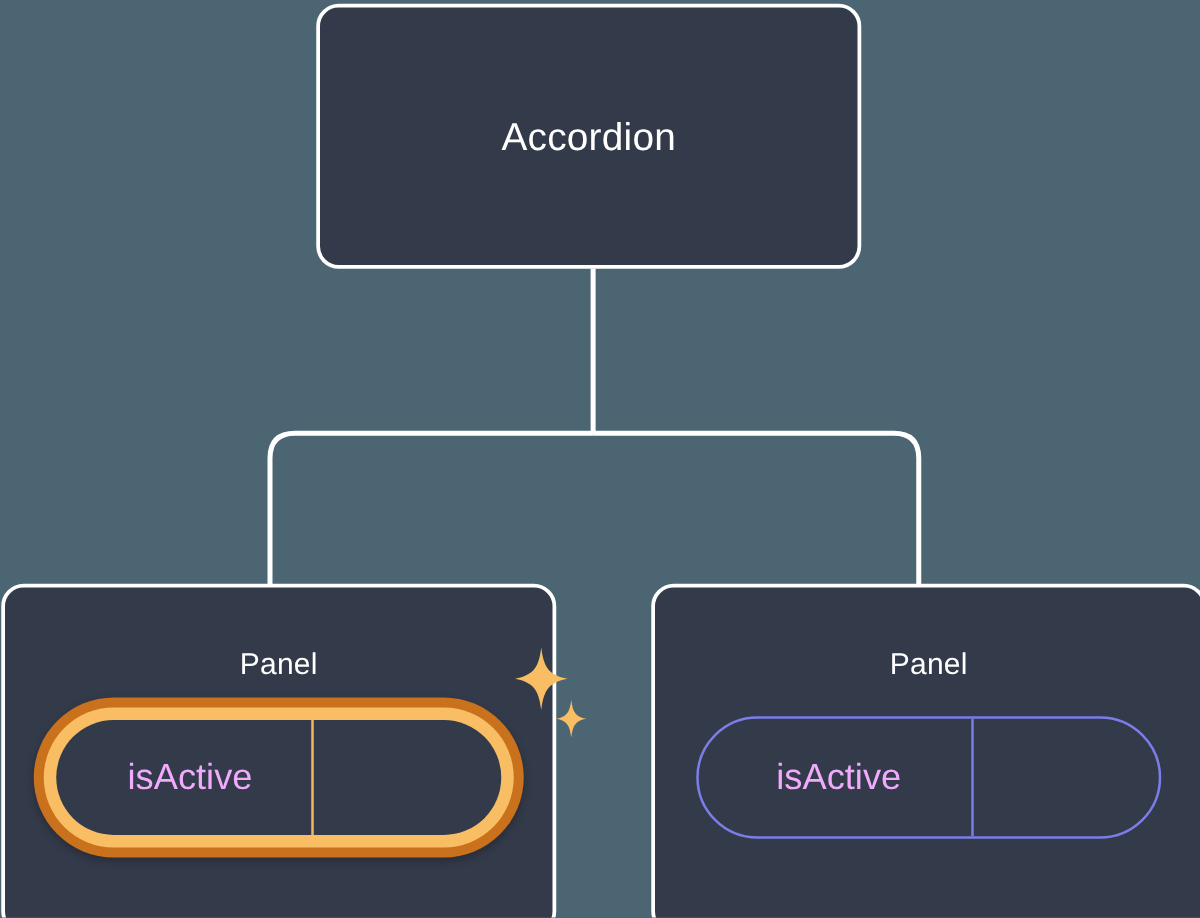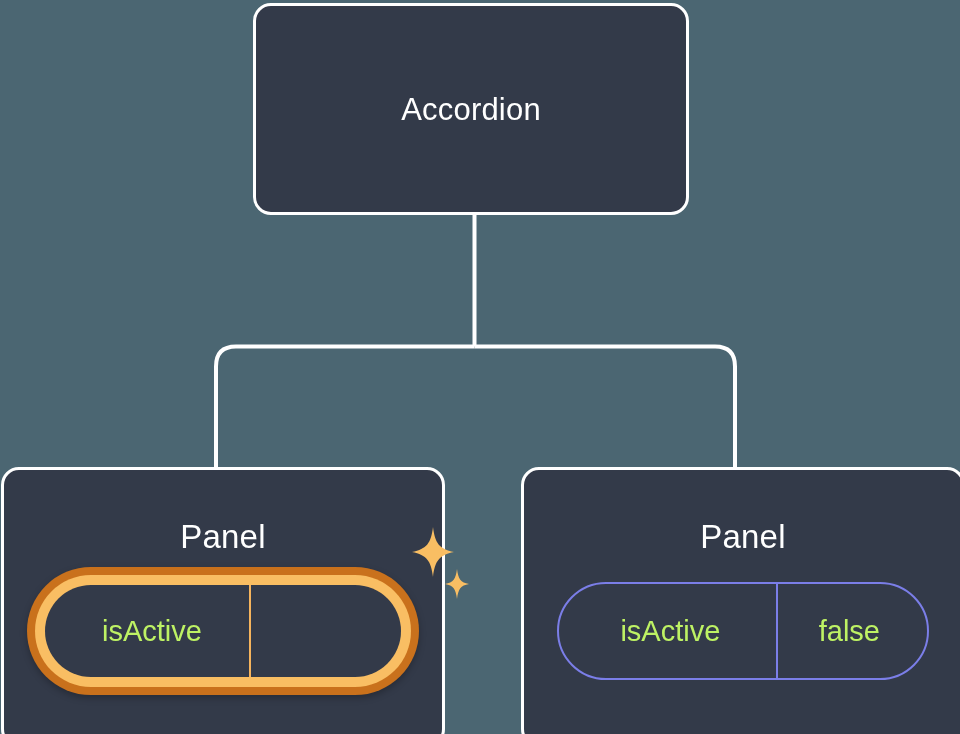--- a/index.html
+++ b/index.html
@@ -73,41 +73,41 @@
     width: 444px;
     height: 280px;
     justify-content: flex-start;
     padding-top: 50px;
   }
 
   #node-panel-left  { left: 1px; }
   #node-panel-right { left: 521px; }
 
   .panel-node .node-title {
-    font-size: 33px;
+    font-size: 24px;
   }
 
   
   .prop-pill {
     position: relative;
     margin-top: 29px;
     height: 98px;
     display: flex;
     align-items: stretch;
     border-radius: 49px;
     border: 2px solid #7b7ee8;
     overflow: hidden;
   }
 
   .prop-key,
   .prop-val {
     display: flex;
     align-items: center;
     justify-content: center;
-    color: #bef264;
+    color: #f0abfc;
     font-size: 29px;
     line-height: 1;
     white-space: nowrap;
   }
 
   .prop-key { padding: 0 28px 0 34px; }
   .prop-val { padding: 0 34px 0 28px; }
 
   .prop-divider {
     width: 2px;
@@ -214,17 +214,16 @@
       </svg>
     </div>
   </div>
 
   <div class="node panel-node" id="node-panel-right">
     <span class="node-title">Panel</span>
 
     <div class="prop-pill" id="pill-right">
       <span class="prop-key">isActive</span>
       <span class="prop-divider"></span>
-      <span class="prop-val">false</span>
     </div>
   </div>
 
 </div>
 
 </body></html>

